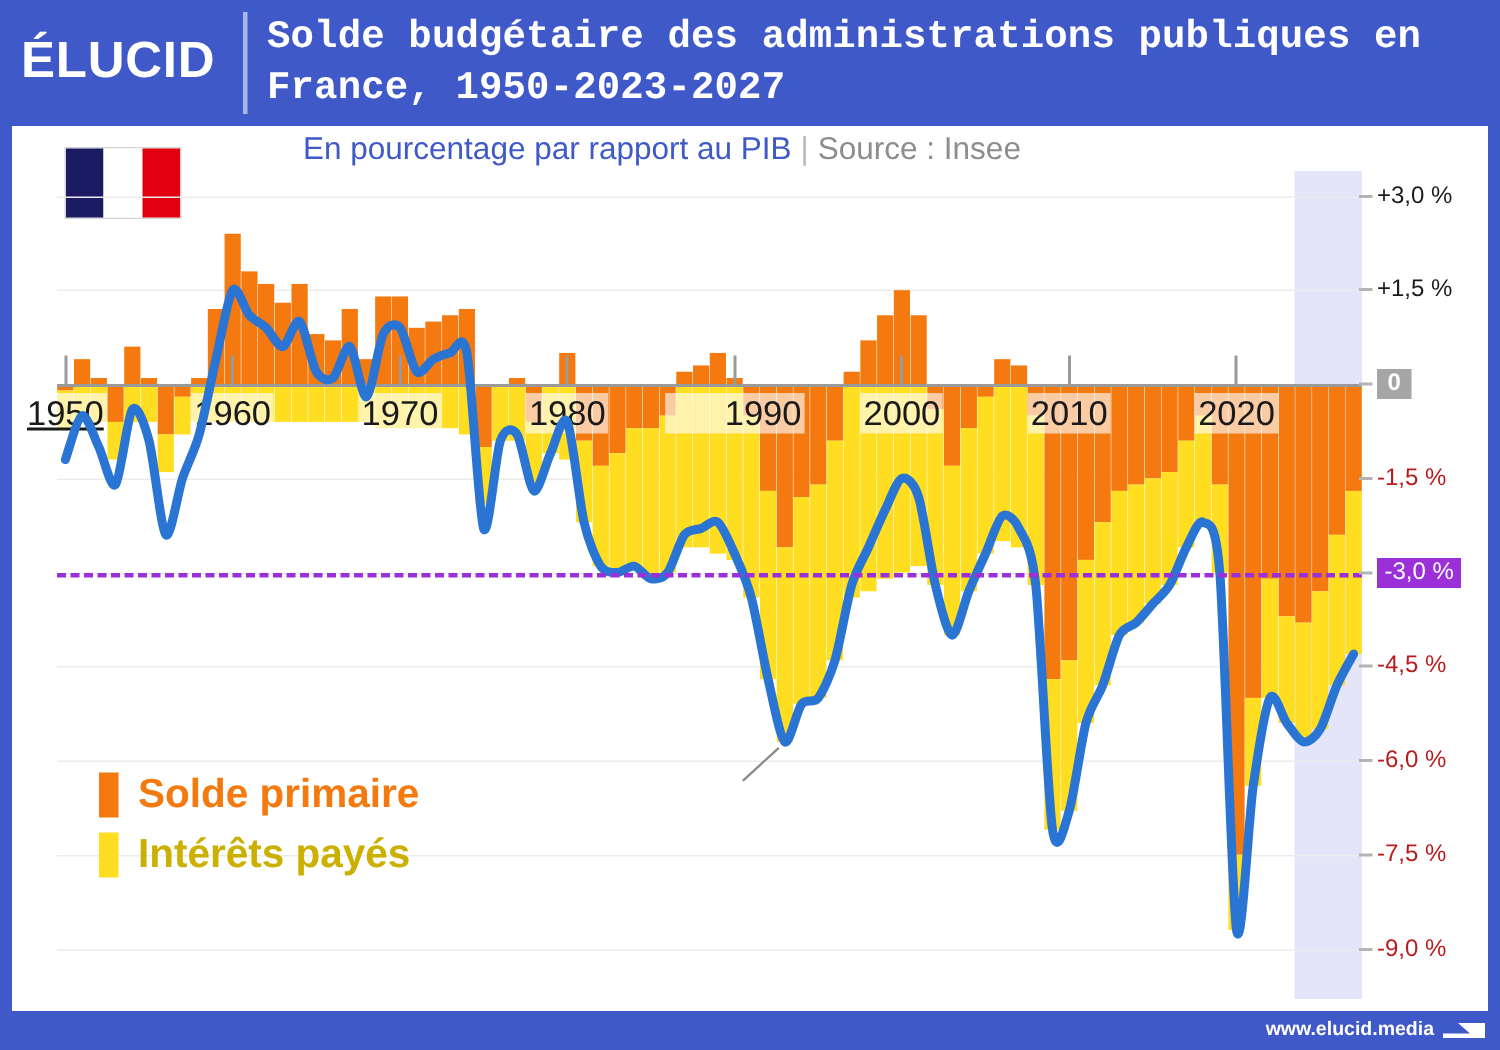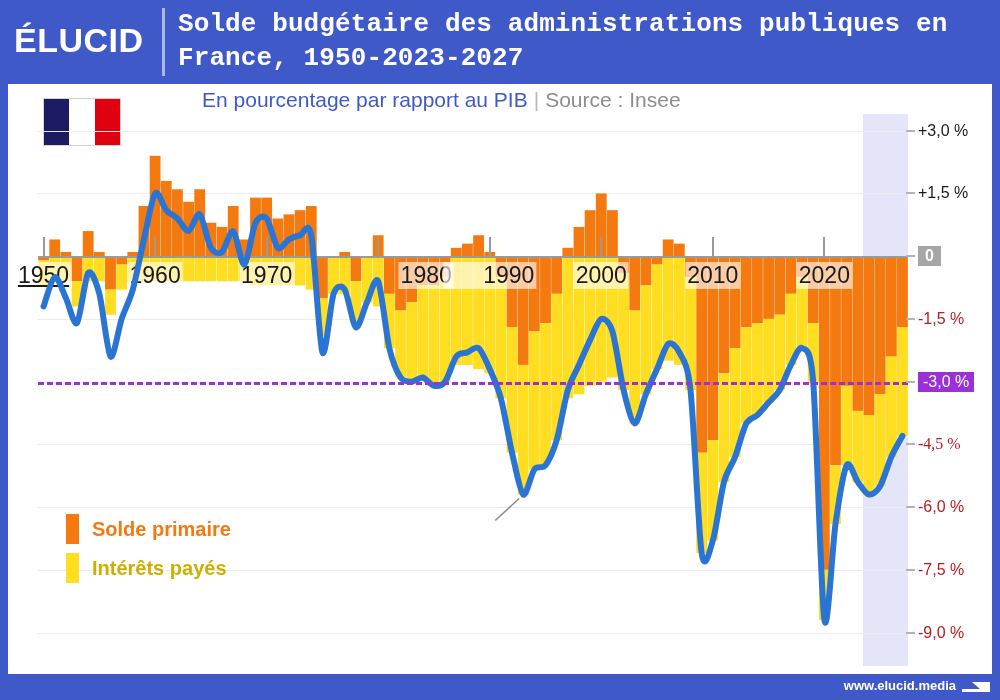--- a/index.html
+++ b/index.html
@@ -110,21 +110,21 @@
     white-space:nowrap;
   }
   
   svg.layer { position:absolute; left:0; top:0; overflow:visible; }
   
   #legend { position:absolute; left:28px; top:400px; }
   .legrow { display:flex; align-items:center; margin-bottom:9px; }
   .swatch { width:13px; height:30px; margin-right:13px; }
   .sw-primary { background:#f4790f; }
   .sw-interest { background:#ffdd20; }
-  .legtext { font-size:20px; font-weight:bold; }
+  .legtext { font-size:27px; font-weight:bold; }
   .lt-primary { color:#f4790f; }
   .lt-interest { color:#cbb000; }
   
   #annot {
     position:absolute; left:312px; top:518px; width:210px;
     text-align:right;
     font-size:24px; font-weight:bold; color:#2a6fd4; line-height:30px;
   }
   
   #footer {
@@ -339,21 +339,21 @@
             <div class="xtick" style="left: 340.192px; top: 123.182px;"></div>
             <div class="xtick" style="left: 451.731px; top: 123.182px;"></div>
             <div class="xtick" style="left: 563.269px; top: 123.182px;"></div>
             <div class="xtick" style="left: 674.808px; top: 123.182px;"></div>
             <div class="xtick" style="left: 786.346px; top: 123.182px;"></div>
           </div>
         <div id="xlabels-layer">
             <div class="xlabel" style="left: 5.57692px; top: 148.182px; text-decoration: underline;">1950</div>
             <div class="xlabel" style="left: 117.115px; top: 148.182px;">1960</div>
             <div class="xlabel" style="left: 228.654px; top: 148.182px;">1970</div>
-            <div class="xlabel" style="left: 340.192px; top: 148.182px; margin-left: 48px;">1980</div>
+            <div class="xlabel" style="left: 340.192px; top: 148.182px;">1980</div>
             <div class="xlabel" style="left: 451.731px; top: 148.182px; padding-left: 40px;">1990</div>
             <div class="xlabel" style="left: 563.269px; top: 148.182px;">2000</div>
             <div class="xlabel" style="left: 674.808px; top: 148.182px;">2010</div>
             <div class="xlabel" style="left: 786.346px; top: 148.182px;">2020</div>
           </div>
         <svg class="layer" id="line-svg" width="870" height="552">
             <path d="M5.58,192.36C7.14,188.27 13.61,164.26 16.73,163.09C19.85,161.92 24.76,177.56 27.88,184.00C31.01,190.44 35.92,212.60 39.04,209.09C42.16,205.58 47.07,163.01 50.19,158.91C53.32,154.81 58.22,168.11 61.35,179.82C64.47,191.53 69.38,239.03 72.50,242.55C75.62,246.06 80.53,214.28 83.65,204.91C86.78,195.54 91.68,186.76 94.81,175.64C97.93,164.51 102.84,138.92 105.96,125.45C109.08,111.99 113.99,83.55 117.12,79.45C120.24,75.36 125.15,92.67 128.27,96.18C131.39,99.69 136.30,101.62 139.42,104.55C142.55,107.47 147.45,117.68 150.58,117.09C153.70,116.51 158.61,98.02 161.73,100.36C164.85,102.71 169.76,128.55 172.88,133.82C176.01,139.09 180.92,140.34 184.04,138.00C187.16,135.66 192.07,115.33 195.19,117.09C198.32,118.85 203.22,151.72 206.35,150.55C209.47,149.37 214.38,115.17 217.50,108.73C220.62,102.29 225.53,101.03 228.65,104.55C231.78,108.06 236.68,130.89 239.81,133.82C242.93,136.75 247.84,127.21 250.96,125.45C254.08,123.70 258.99,121.86 262.12,121.27C265.24,120.69 270.15,104.88 273.27,121.27C276.39,137.67 281.30,230.17 284.42,238.36C287.55,246.56 292.45,188.60 295.58,179.82C298.70,171.04 303.61,170.95 306.73,175.64C309.85,180.32 314.76,211.52 317.88,213.27C321.01,215.03 325.92,194.62 329.04,188.18C332.16,181.74 337.07,160.83 340.19,167.27C343.32,173.71 348.22,220.72 351.35,234.18C354.47,247.65 359.38,258.77 362.50,263.45C365.62,268.14 370.53,267.64 373.65,267.64C376.78,267.64 381.68,262.87 384.81,263.45C387.93,264.04 392.84,271.23 395.96,271.82C399.08,272.40 403.99,271.73 407.12,267.64C410.24,263.54 415.15,246.64 418.27,242.55C421.39,238.45 426.30,239.53 429.42,238.36C432.55,237.19 437.45,231.84 440.58,234.18C443.70,236.52 448.61,248.07 451.73,255.09C454.85,262.12 459.76,272.65 462.88,284.36C466.01,296.07 470.92,325.26 474.04,338.73C477.16,352.19 482.07,378.20 485.19,380.55C488.32,382.89 493.22,359.55 496.35,355.45C499.47,351.36 504.38,355.37 507.50,351.27C510.62,347.17 515.53,336.72 518.65,326.18C521.78,315.64 526.68,286.54 529.81,276.00C532.93,265.46 537.84,257.93 540.96,250.91C544.08,243.88 548.99,232.26 552.12,225.82C555.24,219.38 560.15,206.08 563.27,204.91C566.39,203.74 571.30,207.50 574.42,217.45C577.55,227.41 582.45,263.12 585.58,276.00C588.70,288.88 593.61,308.87 596.73,309.45C599.85,310.04 604.76,287.79 607.88,280.18C611.01,272.57 615.92,262.12 619.04,255.09C622.16,248.07 627.07,232.34 630.19,230.00C633.32,227.66 638.22,231.92 641.35,238.36C644.47,244.80 649.38,247.90 652.50,276.00C655.62,304.10 660.53,418.01 663.65,439.09C666.78,460.17 671.68,436.50 674.81,426.55C677.93,416.59 682.84,379.71 685.96,368.00C689.08,356.29 693.99,351.11 697.12,342.91C700.24,334.71 705.15,315.31 708.27,309.45C711.39,303.60 716.30,304.02 719.42,301.09C722.55,298.16 727.45,292.06 730.58,288.55C733.70,285.03 738.61,281.27 741.73,276.00C744.85,270.73 749.76,256.76 752.88,250.91C756.01,245.05 760.92,231.84 764.04,234.18C767.16,236.52 772.07,229.58 775.19,267.64C778.32,305.69 783.22,486.09 786.35,506.00C789.47,525.91 794.38,431.48 797.50,409.82C800.62,388.16 805.53,357.13 808.65,351.27C811.78,345.42 816.68,363.90 819.81,368.00C822.93,372.10 827.84,379.96 830.96,380.55C834.08,381.13 838.99,377.45 842.12,372.18C845.24,366.91 850.15,349.93 853.27,342.91C856.39,335.88 862.86,324.93 864.42,322.00" fill="none" stroke="#2a75d4" stroke-width="6" stroke-linecap="round" stroke-linejoin="round"></path>
           </svg>
         <div id="maastricht" style="top: 267.636px;"></div>
         <div id="yticks-layer">
@@ -361,21 +361,21 @@
             <div class="ticklabel tl-pos" style="top: 16.7273px;">+3,0 %</div>
             <div class="ticknub" style="top: 79.4545px; left: 868px;"></div>
             <div class="ticklabel tl-pos" style="top: 79.4545px;">+1,5 %</div>
             <div class="ticknub" style="top: 142.182px; left: 868px;"></div>
             <div class="ticklabel tl-zero" style="top: 142.182px;">0</div>
             <div class="ticknub" style="top: 204.909px; left: 868px;"></div>
             <div class="ticklabel tl-neg" style="top: 204.909px;">-1,5 %</div>
             <div class="ticknub" style="top: 267.636px; left: 868px;"></div>
             <div class="ticklabel tl-mark" style="top: 267.636px;">-3,0 %</div>
             <div class="ticknub" style="top: 330.364px; left: 868px;"></div>
-            <div class="ticklabel tl-neg" style="top: 330.364px; font-family: Liberation Serif, serif;">-4,5 %</div>
+            <div class="ticklabel tl-neg" style="top: 330.364px;">-4,5 %</div>
             <div class="ticknub" style="top: 393.091px; left: 868px;"></div>
             <div class="ticklabel tl-neg" style="top: 393.091px;">-6,0 %</div>
             <div class="ticknub" style="top: 455.818px; left: 868px;"></div>
             <div class="ticklabel tl-neg" style="top: 455.818px;">-7,5 %</div>
             <div class="ticknub" style="top: 518.545px; left: 868px;"></div>
             <div class="ticklabel tl-neg" style="top: 518.545px;">-9,0 %</div>
           </div>
         <svg class="layer" id="leader-svg" width="870" height="552">
             <path d="M457.1923076923077,406.5454545454545 L481.1923076923077,384.5454545454545" stroke="#8a8a8a" stroke-width="1.5" fill="none"></path>
           </svg>

